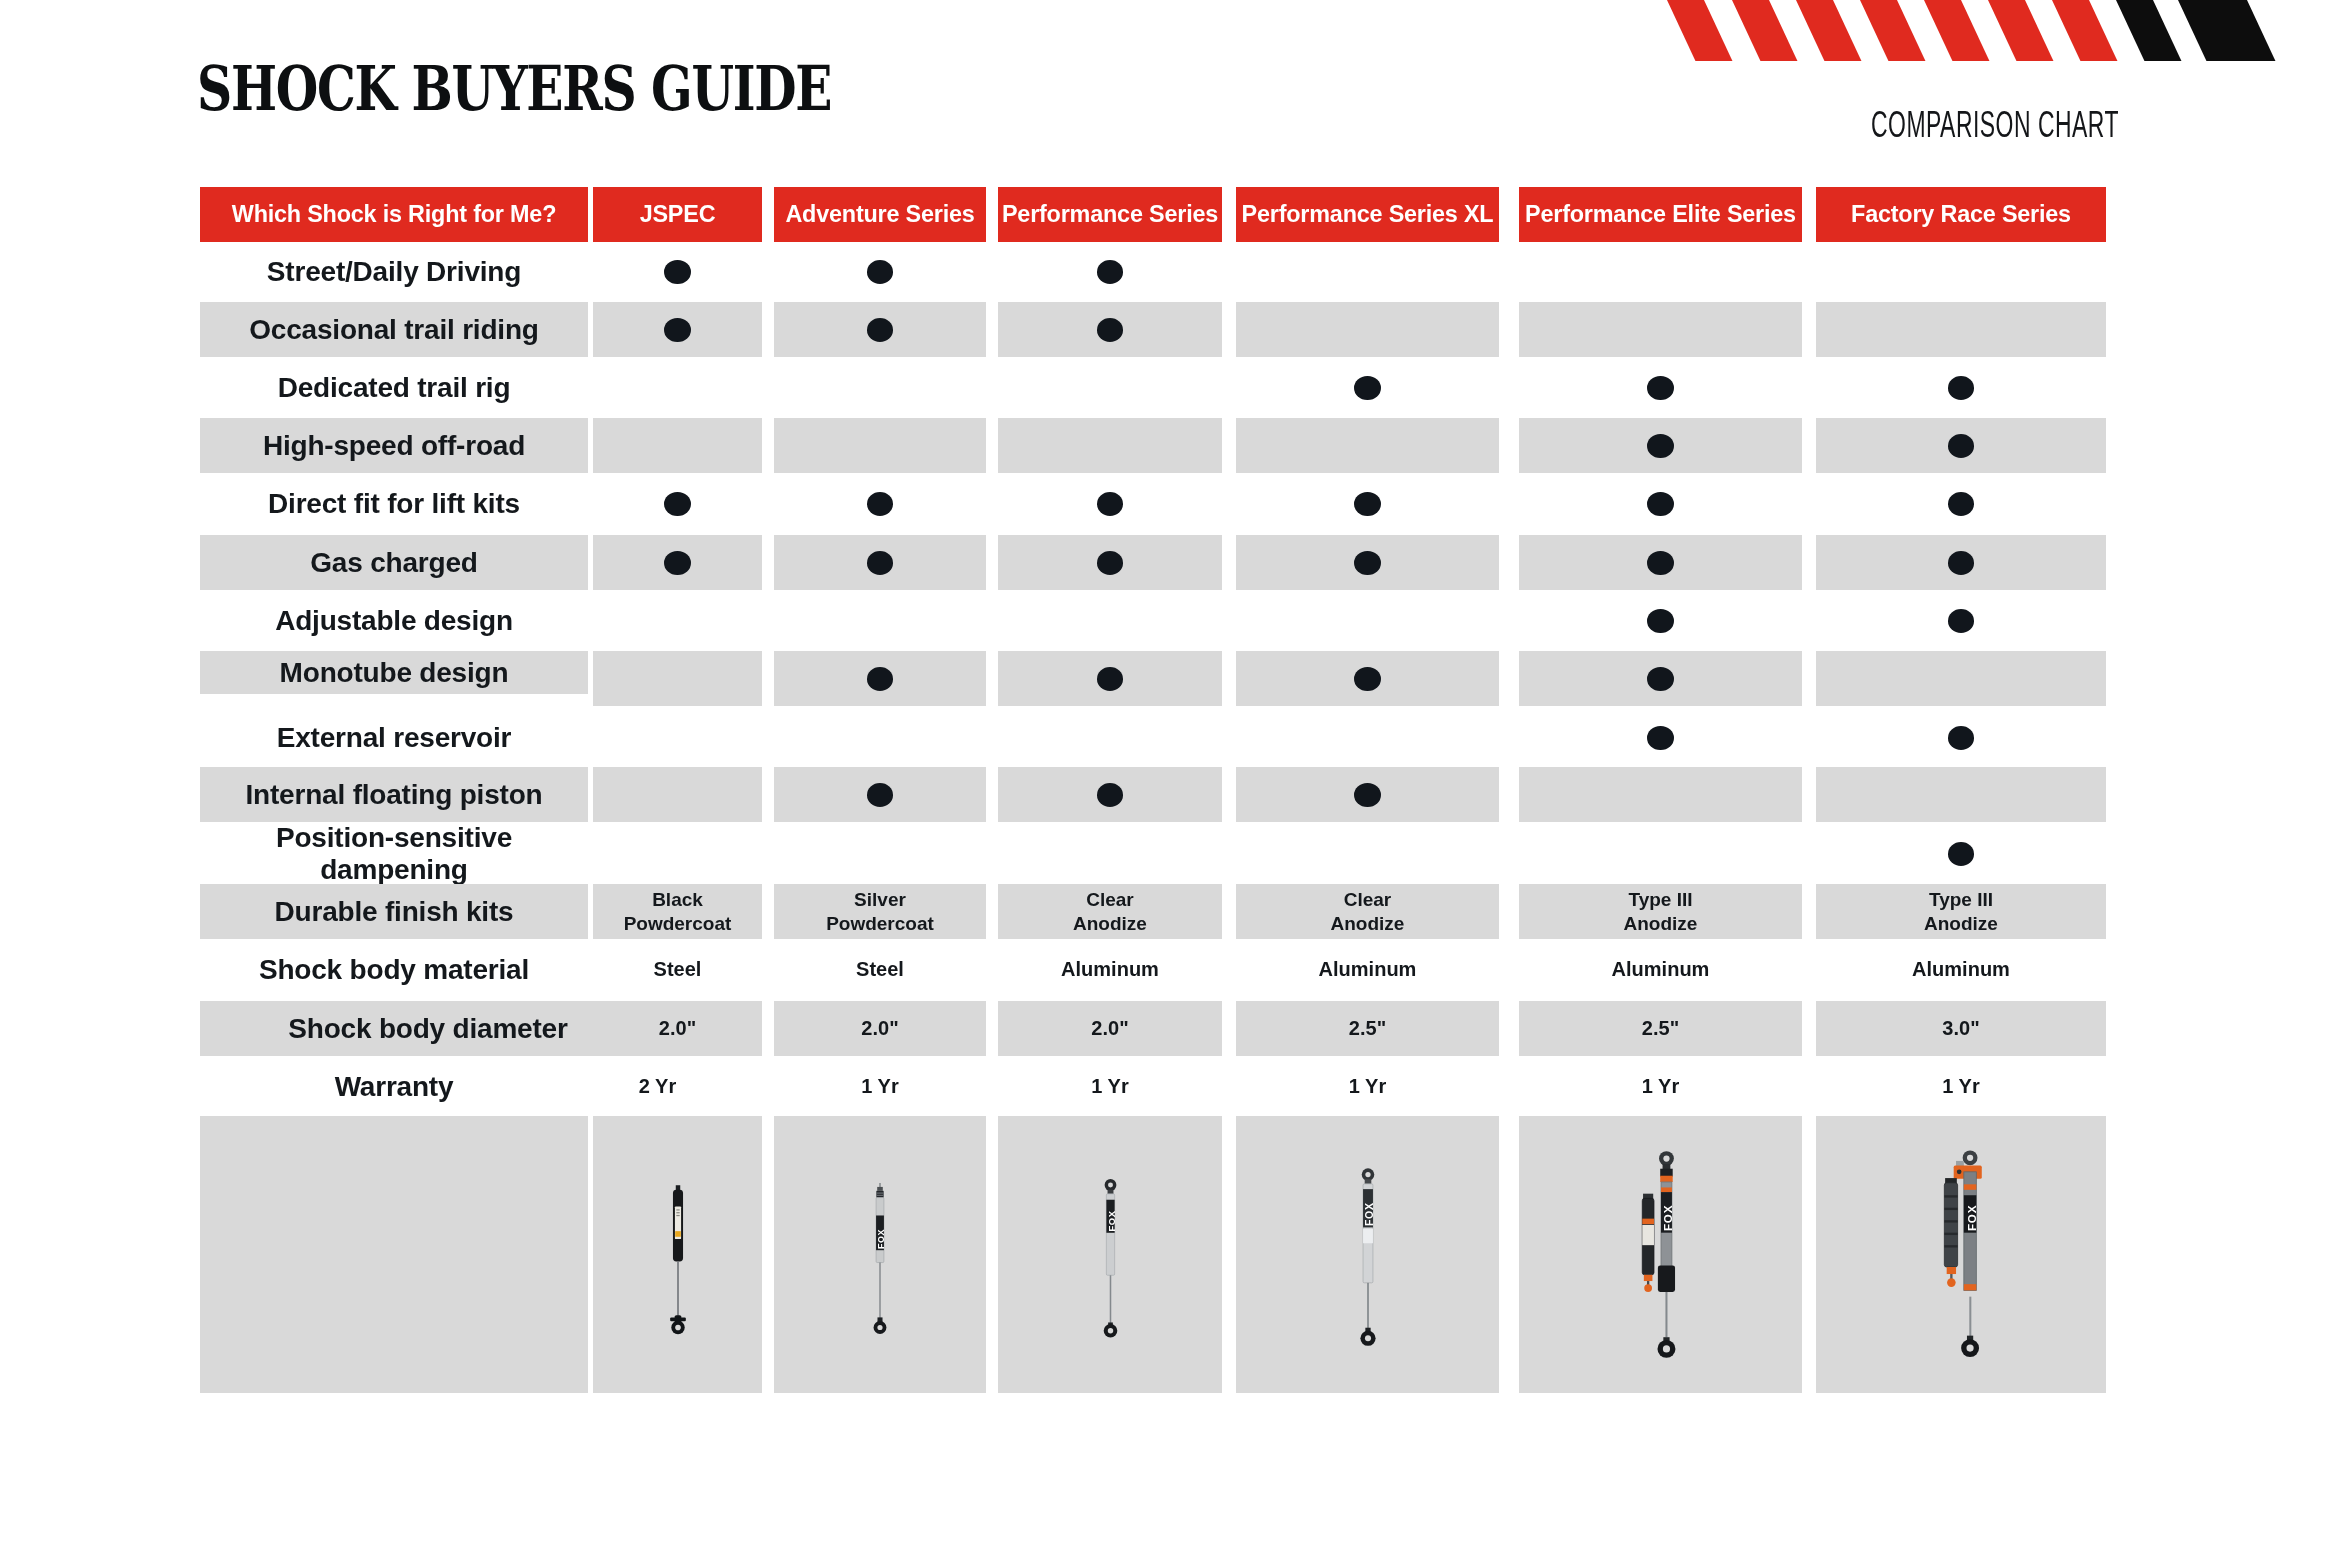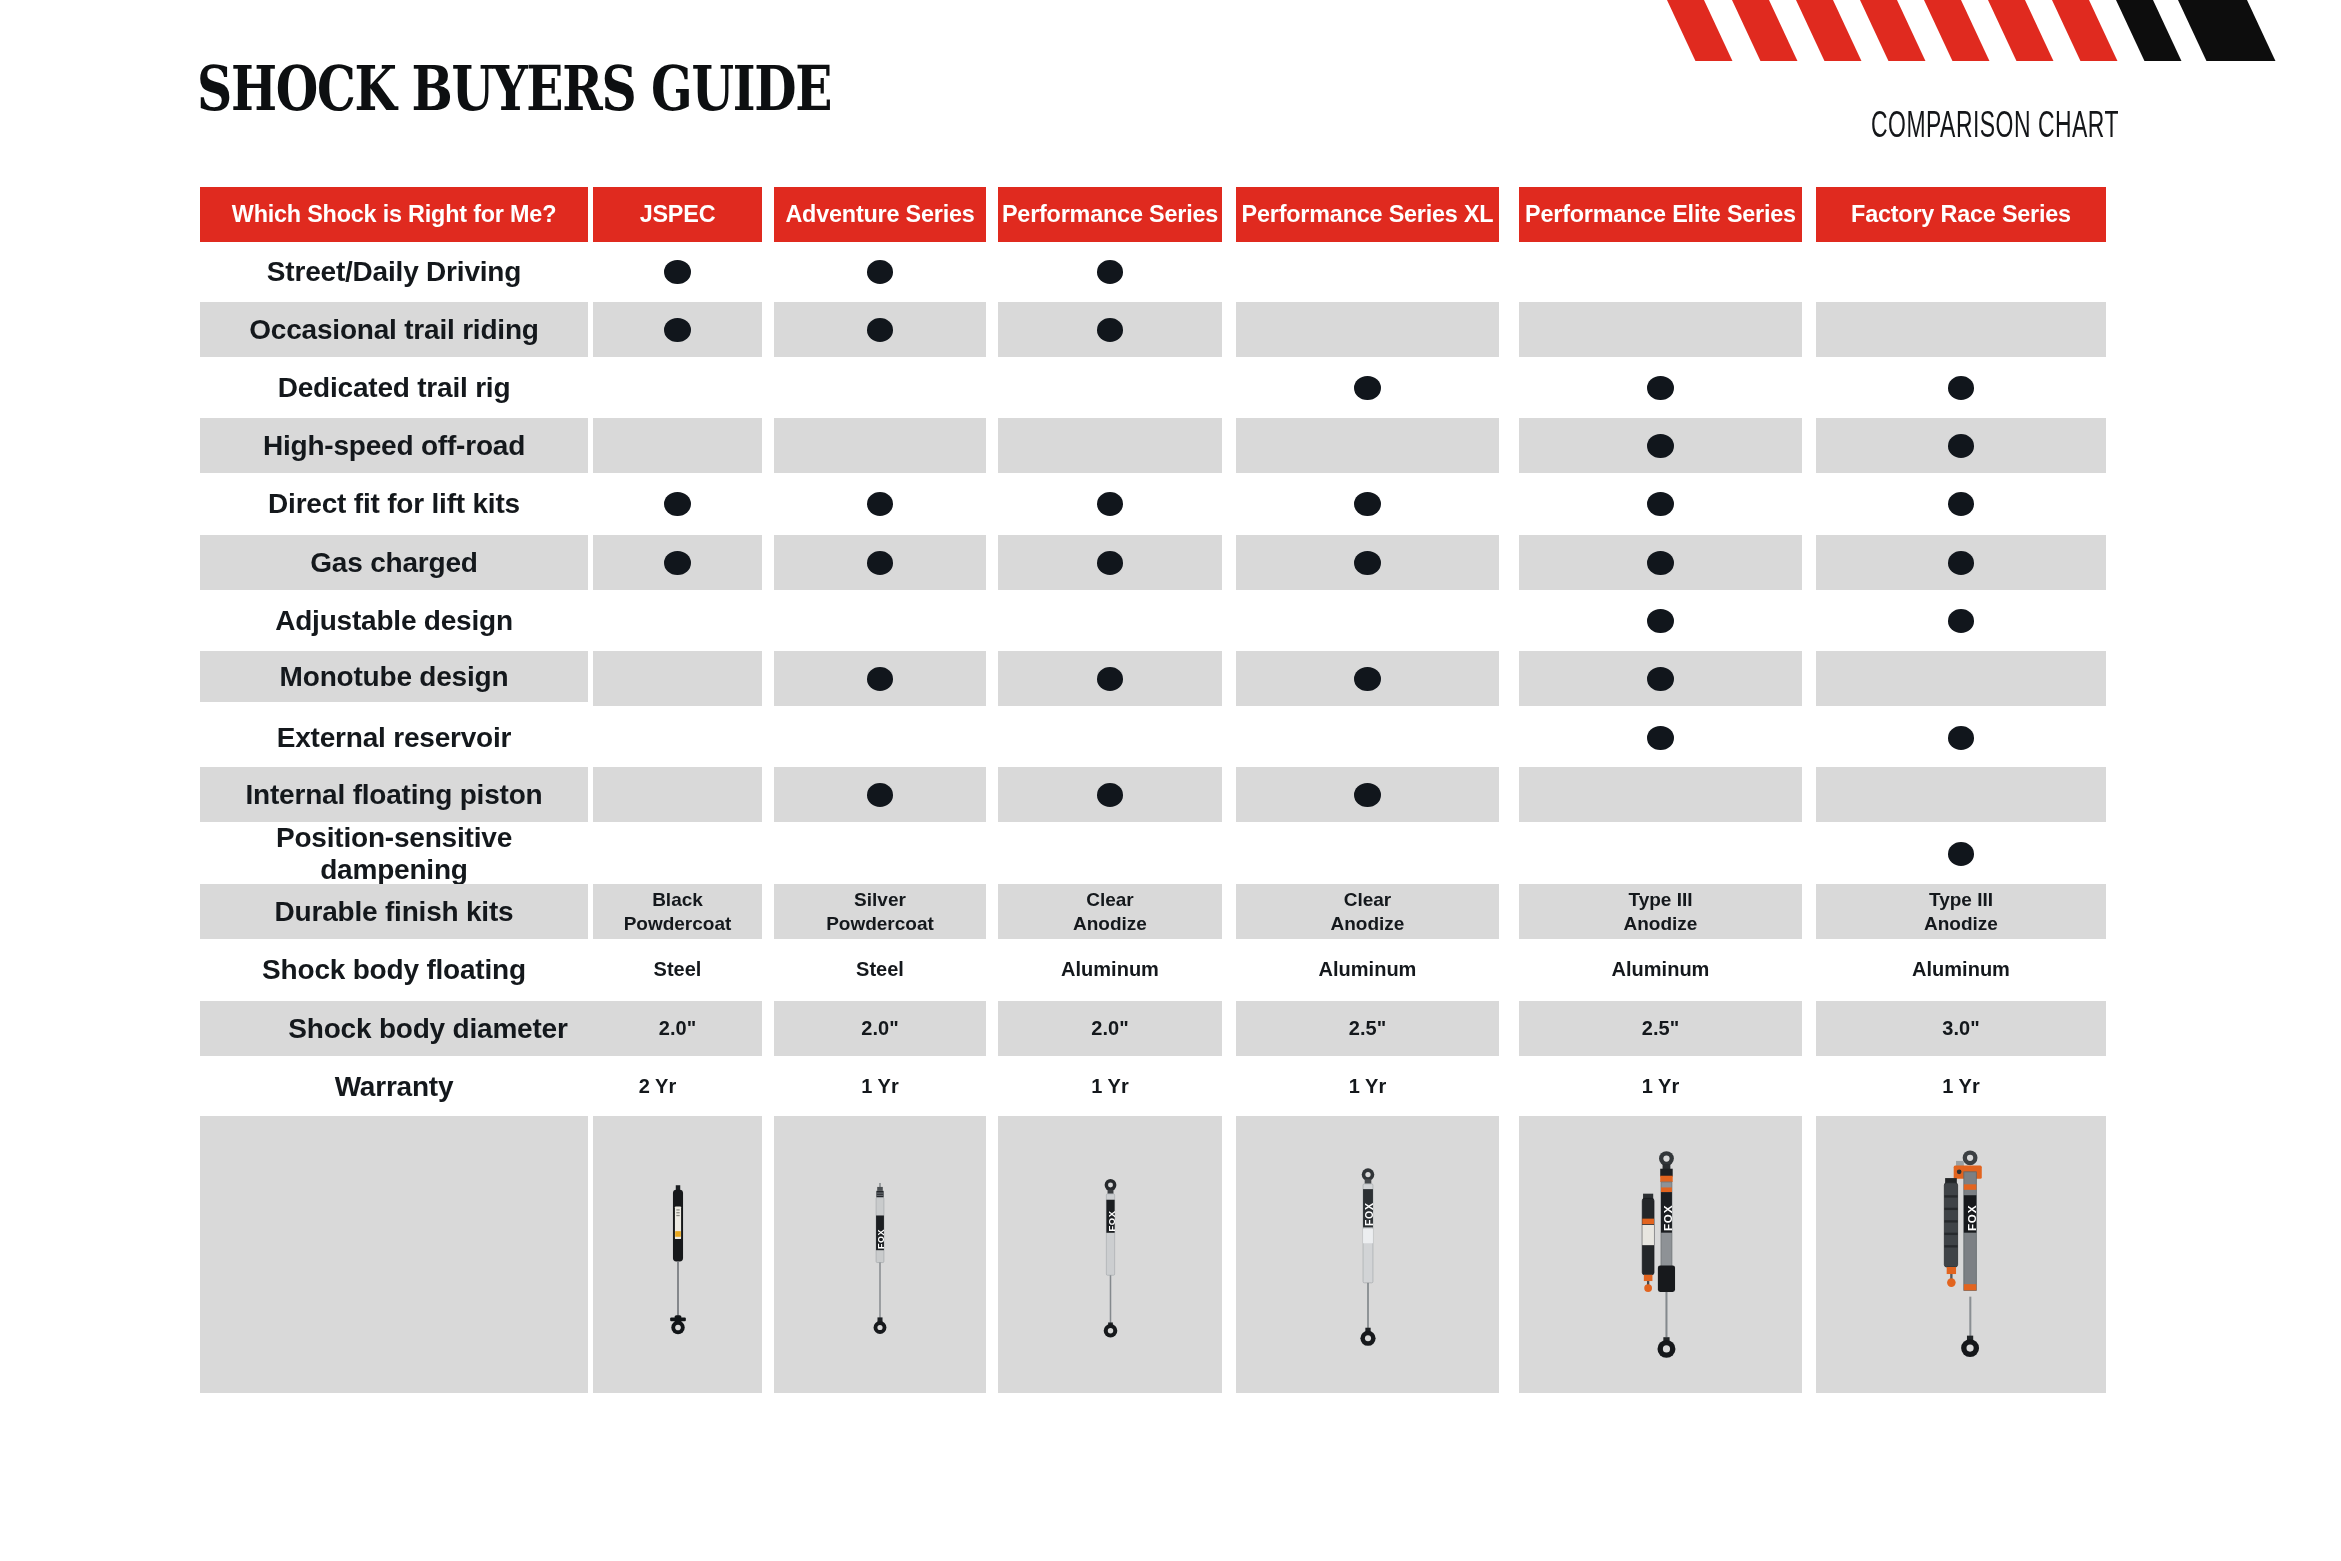--- a/index.html
+++ b/index.html
@@ -180,21 +180,21 @@
       <div class="cell" style="left: 593px; top: 593px; width: 169px; height: 55px;"></div>
       <div class="cell" style="left: 774px; top: 593px; width: 212px; height: 55px;"></div>
       <div class="cell" style="left: 998px; top: 593px; width: 224px; height: 55px;"></div>
       <div class="cell" style="left: 1236px; top: 593px; width: 263px; height: 55px;"></div>
       <div class="cell" style="left: 1519px; top: 593px; width: 283px; height: 55px;">
         <div class="dot" style="background: rgb(17, 22, 28);"></div>
       </div>
       <div class="cell" style="left: 1816px; top: 593px; width: 290px; height: 55px;">
         <div class="dot" style="background: rgb(17, 22, 28);"></div>
       </div>
-      <div class="cell" style="left: 200px; top: 651px; width: 388px; height: 51px; background: rgb(217, 217, 217);">
+      <div class="cell" style="left: 200px; top: 651px; width: 388px; height: 43px; background: rgb(217, 217, 217);">
         <span class="row-label">Monotube design</span>
       </div>
       <div class="cell" style="left: 593px; top: 651px; width: 169px; height: 55px; background: rgb(217, 217, 217);"></div>
       <div class="cell" style="left: 774px; top: 651px; width: 212px; height: 55px; background: rgb(217, 217, 217);">
         <div class="dot" style="background: rgb(17, 22, 28);"></div>
       </div>
       <div class="cell" style="left: 998px; top: 651px; width: 224px; height: 55px; background: rgb(217, 217, 217);">
         <div class="dot" style="background: rgb(17, 22, 28);"></div>
       </div>
       <div class="cell" style="left: 1236px; top: 651px; width: 263px; height: 55px; background: rgb(217, 217, 217);">
@@ -264,21 +264,21 @@
       </div>
       <div class="cell" style="left: 1519px; top: 884px; width: 283px; height: 55px; background: rgb(217, 217, 217);">
         <span class="spec-small">Type III
 Anodize</span>
       </div>
       <div class="cell" style="left: 1816px; top: 884px; width: 290px; height: 55px; background: rgb(217, 217, 217);">
         <span class="spec-small">Type III
 Anodize</span>
       </div>
       <div class="cell" style="left: 200px; top: 942px; width: 388px; height: 55px;">
-        <span class="row-label">Shock body floating</span>
+        <span class="row-label">Shock body material</span>
       </div>
       <div class="cell" style="left: 593px; top: 942px; width: 169px; height: 55px;">
         <span class="spec-val">Steel</span>
       </div>
       <div class="cell" style="left: 774px; top: 942px; width: 212px; height: 55px;">
         <span class="spec-val">Steel</span>
       </div>
       <div class="cell" style="left: 998px; top: 942px; width: 224px; height: 55px;">
         <span class="spec-val">Aluminum</span>
       </div>

